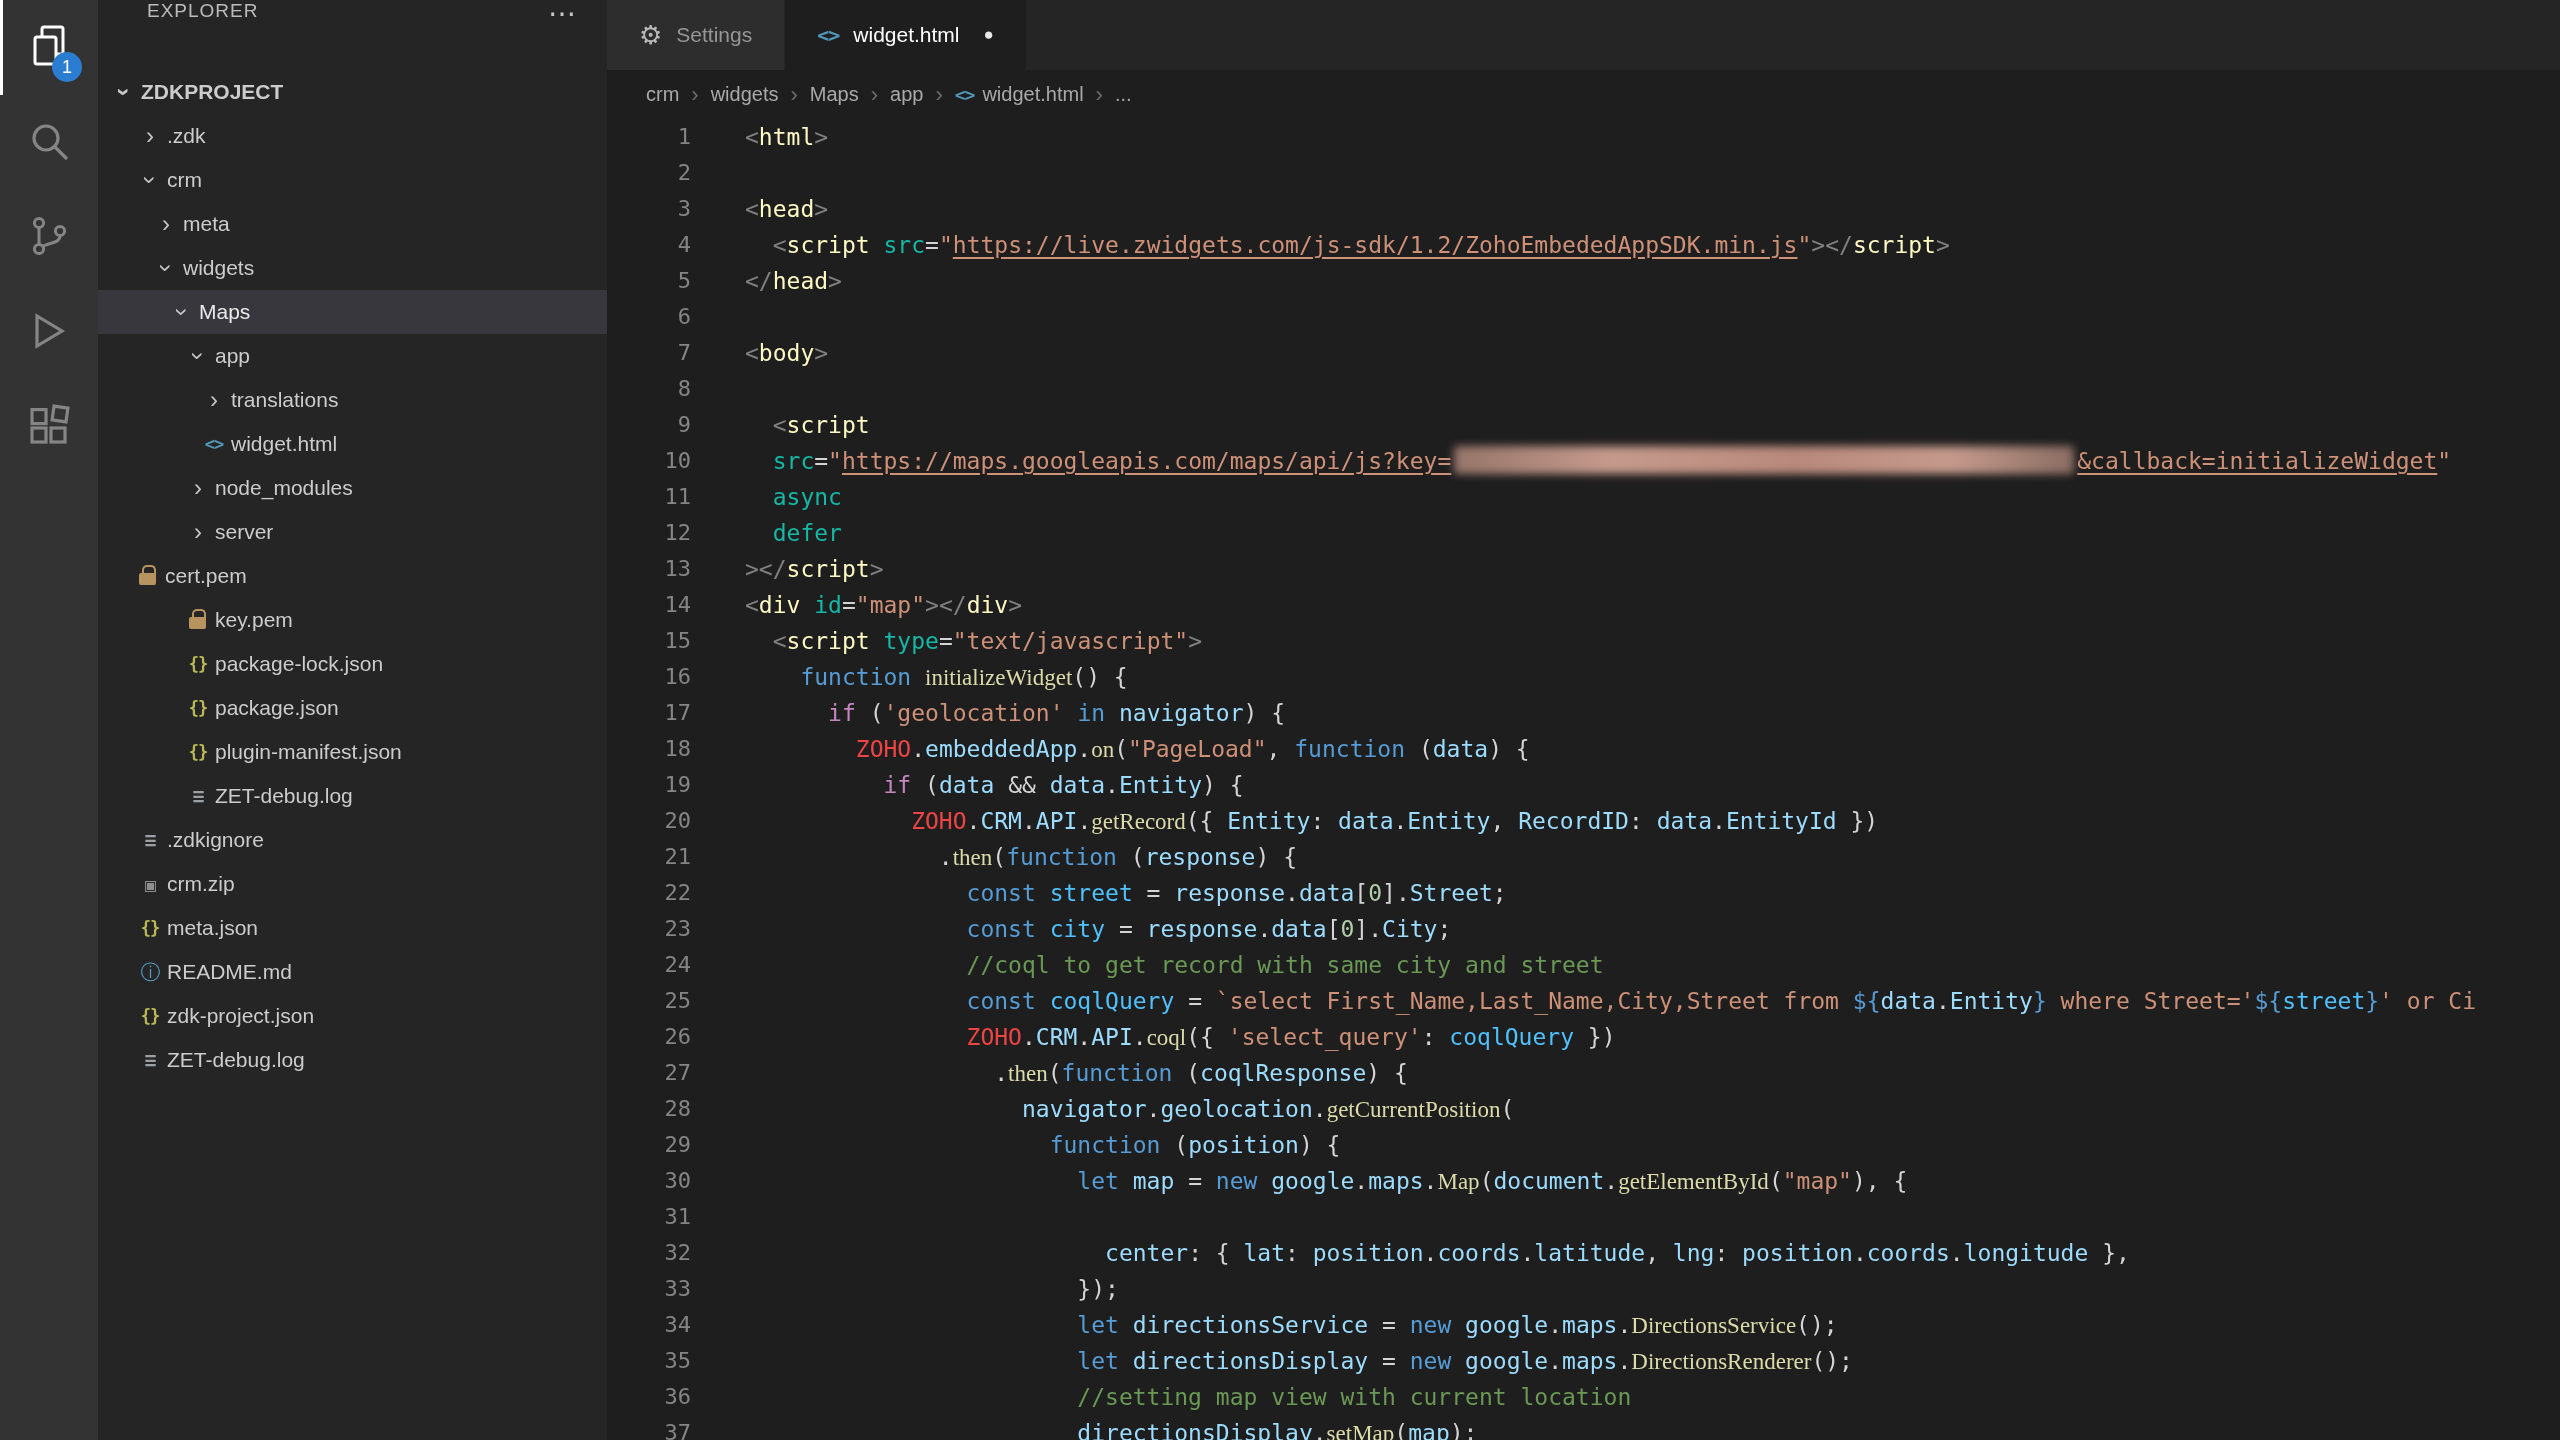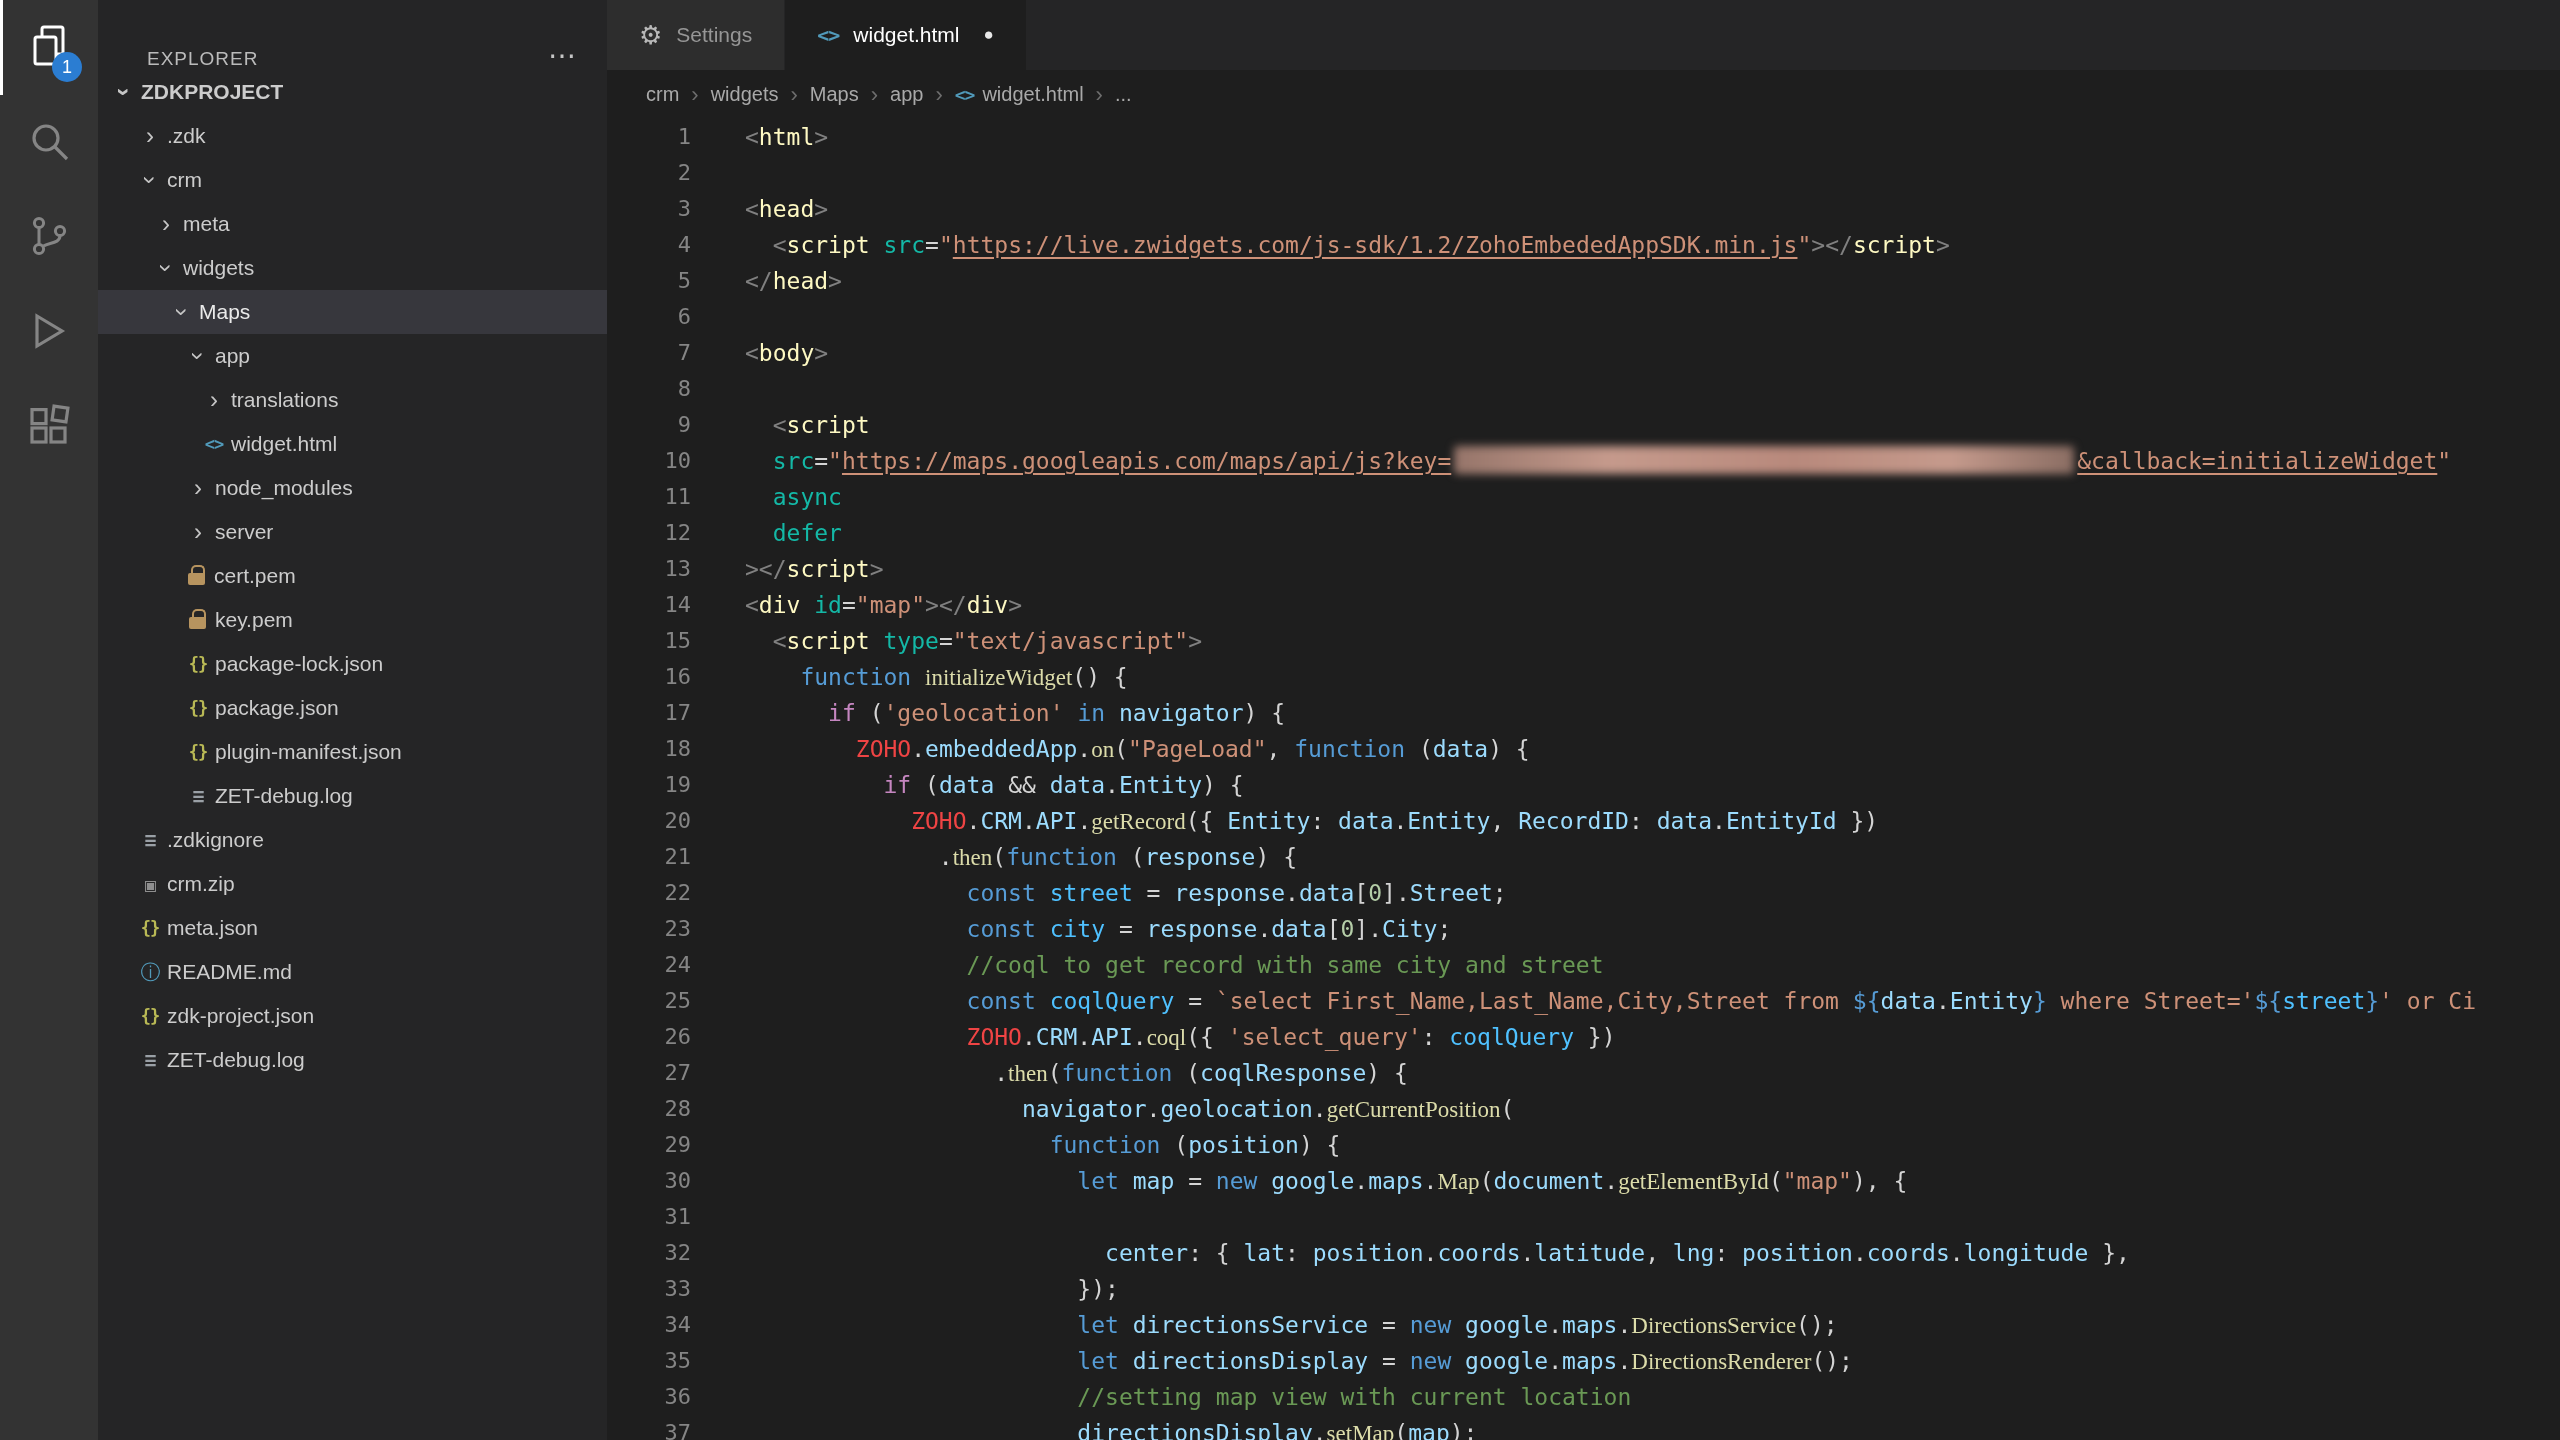--- a/index.html
+++ b/index.html
@@ -10,21 +10,21 @@
   
   .activitybar { width: 98px; flex: none; background: #333333; display: flex; flex-direction: column; }
   .ab-item { height: 95px; display: flex; align-items: center; justify-content: center;
     position: relative; color: #858585; border-left: 3px solid transparent; border-right: 3px solid transparent; cursor: pointer; }
   .ab-item.active { color: #ffffff; border-left-color: #ffffff; }
   .badge { position: absolute; right: 13px; bottom: 13px; width: 30px; height: 30px; border-radius: 50%;
     background: #2b7dd2; color: #ffffff; font-size: 18px; display: flex; align-items: center; justify-content: center; }
 
   
   .sidebar { width: 509px; flex: none; background: #252526; color: #cccccc; overflow: hidden; }
-  .ex-header { height: 70px; display: flex; align-items: flex-end; justify-content: space-between;
+  .ex-header { height: 70px; display: flex; align-items: flex-start; justify-content: space-between;
     padding: 0 30px 0 49px; color: #bbbbbb; font-size: 19px; letter-spacing: 1px; }
   .ex-more { font-size: 28px; color: #c5c5c5; cursor: pointer; line-height: 1; }
   .root-row { height: 44px; display: flex; align-items: center; gap: 4px; padding-left: 13px;
     font-weight: bold; font-size: 21px; color: #cccccc; cursor: pointer; }
   .tree-row { height: 44px; display: flex; align-items: center; gap: 4px; font-size: 21px; cursor: pointer; white-space: nowrap; }
   .tree-row.selected { background: #37373d; color: #eaeaea; }
   .chev { display: inline-block; width: 26px; flex: none; text-align: center; font-size: 24px; color: #c5c5c5; line-height: 26px; }
   .chev.open { transform: rotate(90deg); }
   .fi { display: inline-flex; align-items: center; justify-content: center; width: 26px; height: 26px; flex: none;
     font-family: "DejaVu Sans Mono", monospace; font-weight: bold; font-size: 17px; letter-spacing: -1px; }
@@ -166,21 +166,21 @@
           <span class="tree-label">widget.html</span>
         </div>
         <div class="tree-row" style="padding-left: 87px;">
           <span class="chev">›</span>
           <span class="tree-label">node_modules</span>
         </div>
         <div class="tree-row" style="padding-left: 87px;">
           <span class="chev">›</span>
           <span class="tree-label">server</span>
         </div>
-        <div class="tree-row" style="padding-left: 86px;">
+        <div class="tree-row" style="padding-left: 37px;">
           <span class="fi fi-lock"></span>
           <span class="tree-label">cert.pem</span>
         </div>
         <div class="tree-row" style="padding-left: 87px;">
           <span class="fi fi-lock"></span>
           <span class="tree-label">key.pem</span>
         </div>
         <div class="tree-row" style="padding-left: 87px;">
           <span class="fi fi-json">{}</span>
           <span class="tree-label">package-lock.json</span>

